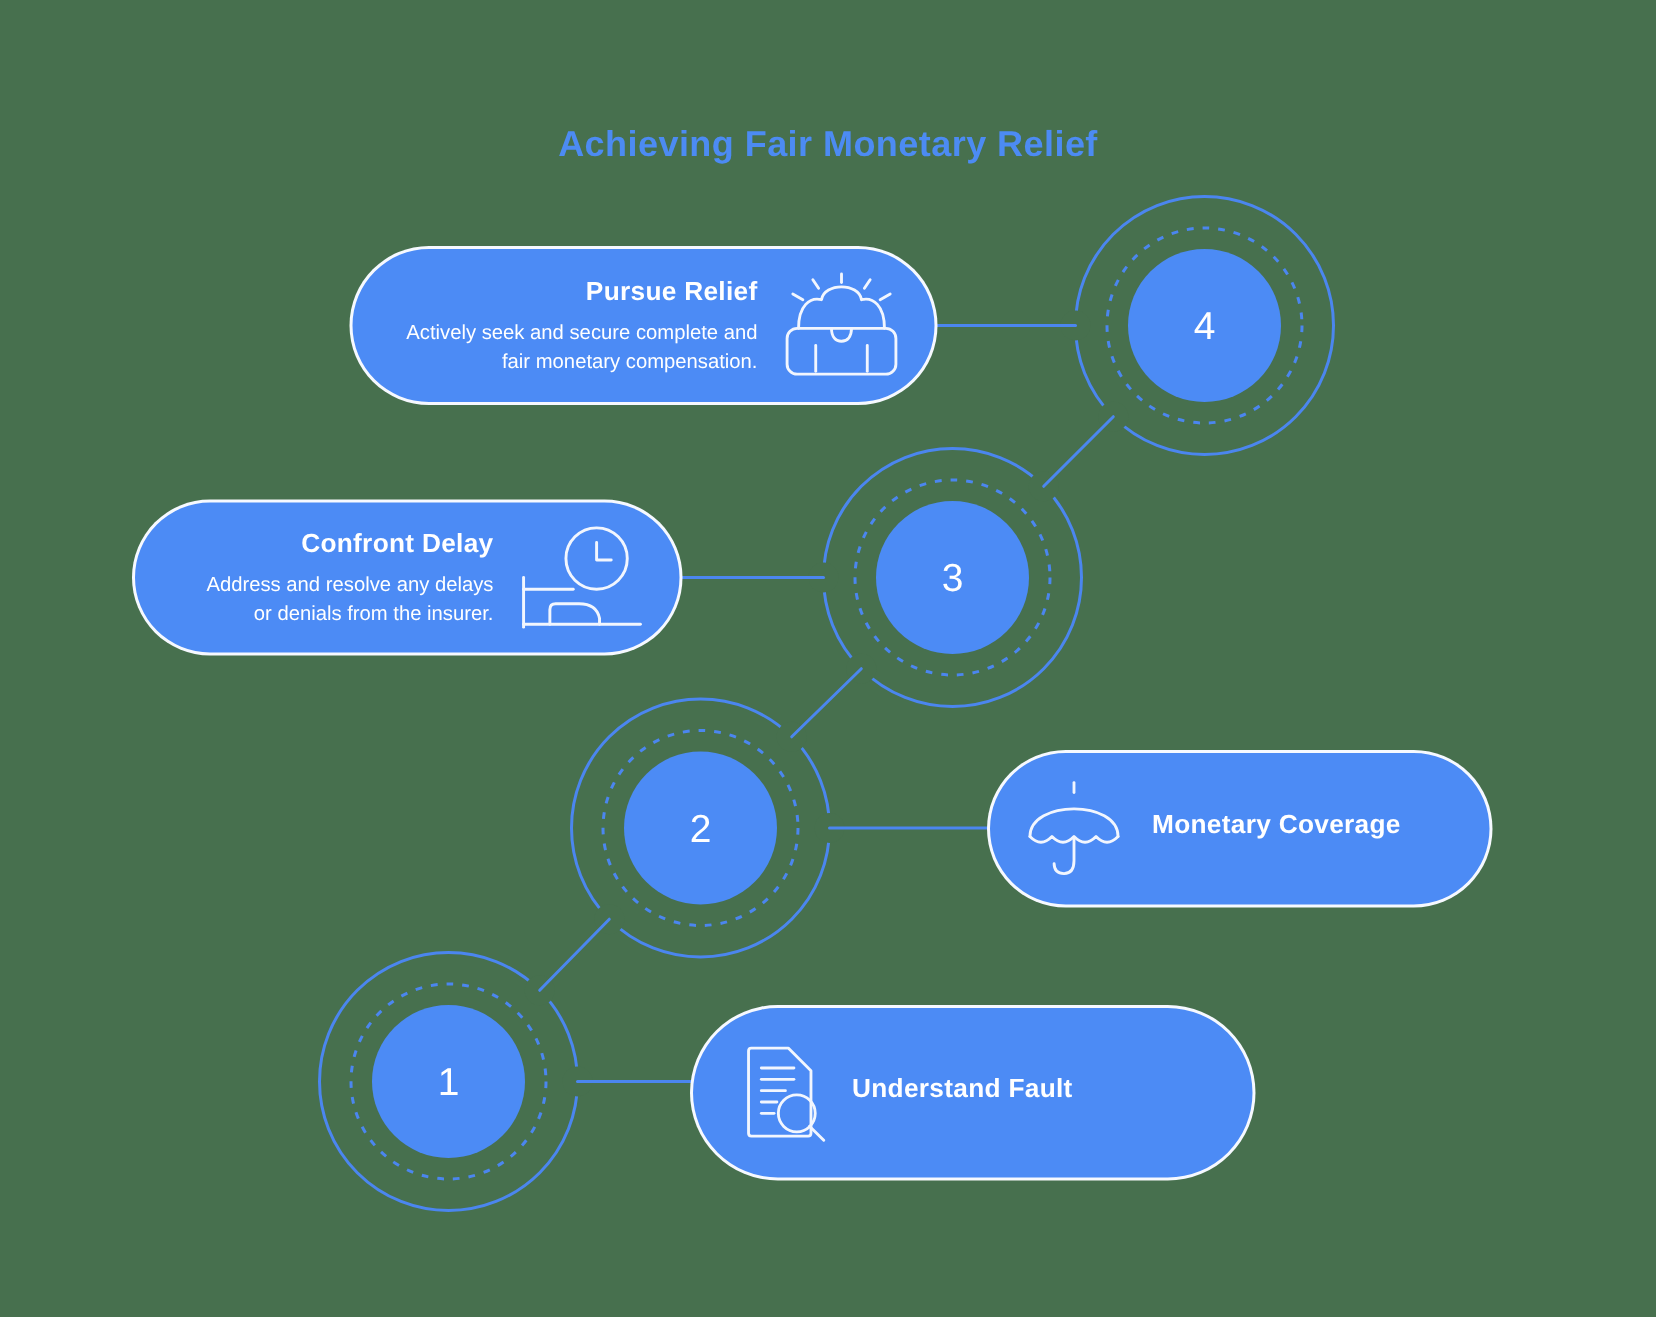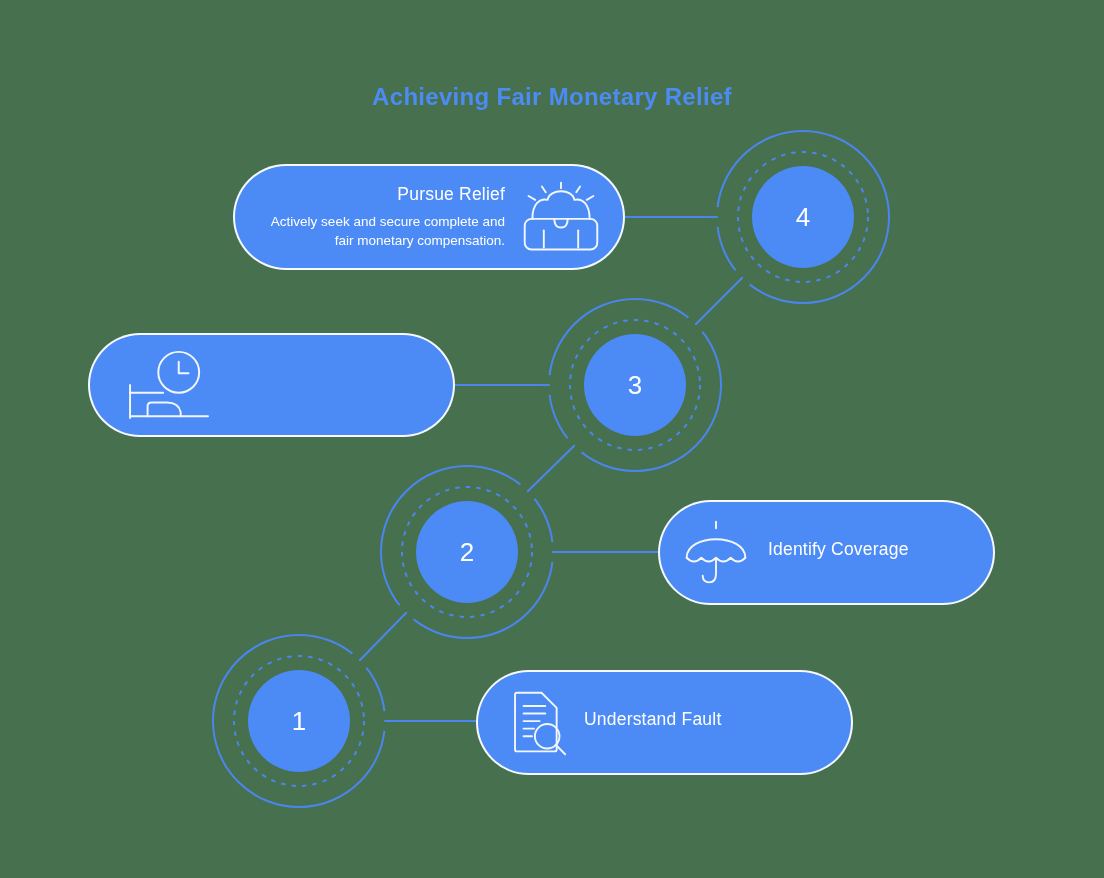--- a/index.html
+++ b/index.html
@@ -30,21 +30,21 @@
   .card{
     position:absolute;background:var(--card-fill);
     border:2px solid rgba(255,255,255,.95);border-radius:60px;
     display:flex;align-items:center;color:var(--card-text);
   }
   .card.icon-right{padding:8px 20px 8px 34px;gap:14px;}
   .card.icon-left{padding:8px 24px 8px 20px;gap:16px;}
   .card-text{flex:1;}
   .card.icon-right .card-text{text-align:right;}
   .card.icon-left .card-text{text-align:left;}
-  .card-title{font-size:17.5px;font-weight:400;margin-bottom:7px;letter-spacing:.2px;}
+  .card-title{font-size:17.5px;font-weight:700;margin-bottom:7px;letter-spacing:.2px;}
   .card-desc{font-size:13.5px;line-height:1.42;}
   .card-icon{flex:0 0 auto;display:flex;align-items:center;justify-content:center;}
   .icon-stroke{fill:none;stroke:#ffffff;stroke-width:2;stroke-linecap:round;stroke-linejoin:round;opacity:.93;}
 </style>
 </head>
 <body>
 
 <div class="canvas">
 
   <div class="page-title">Achieving Fair Monetary Relief</div>
@@ -107,20 +107,24 @@
         <path d="M14,40 C14,24 22,18 30,20 C32,8 56,8 58,20 C66,18 74,24 74,40"></path>
         <rect x="6" y="40" width="76" height="32" rx="7"></rect>
         <path d="M37,40 c0,6 3,9 7,9 c4,0 7,-3 7,-9"></path>
         <path d="M26,52 V70"></path>
         <path d="M62,52 V70"></path>
       </svg>
     </div>
   </div>
 
   <div class="card icon-right" style="left:88px;top:333px;width:367px;height:104px;">
+    <div class="card-text">
+      <div class="card-title">Confront Delay</div>
+      <div class="card-desc">Address and resolve any delays or denials from the insurer.</div>
+    </div>
     <div class="card-icon">
       <svg class="icon-stroke" width="90" height="74" viewBox="0 0 92 76">
         <circle cx="56" cy="25" r="21"></circle>
         <path d="M56,14 V26 H66"></path>
         <path d="M6,38 V72"></path>
         <path d="M6,46 H40"></path>
         <path d="M24,70 V60 Q24,56 28,56 H44 Q56,56 58,66 V70"></path>
         <path d="M6,70 H86"></path>
       </svg>
     </div>
@@ -129,25 +133,25 @@
   <div class="card icon-left" style="left:658px;top:500px;width:337px;height:105px;">
     <div class="card-icon">
       <svg class="icon-stroke" width="72" height="74" viewBox="0 0 76 78">
         <path d="M38,6 V13"></path>
         <path d="M7,44 C7,18 69,18 69,44"></path>
         <path d="M7,44 Q14.75,52 22.5,44 Q30.25,52 38,44 Q45.75,52 53.5,44 Q61.25,52 69,44"></path>
         <path d="M38,46 V61 Q38,70 31,70 Q24,70 24,63"></path>
       </svg>
     </div>
     <div class="card-text">
-      <div class="card-title">Identify Coverage</div>
+      <div class="card-title">Monetary Coverage</div>
     </div>
   </div>
 
-  <div class="card icon-left" style="left:476px;top:670px;width:377px;height:105px;align-items:center;">
+  <div class="card icon-left" style="left:460px;top:670px;width:377px;height:117px;align-items:center;">
     <div class="card-icon">
       <svg class="icon-stroke" width="70" height="72" viewBox="0 0 74 76">
         <path d="M46,6 L62,22 V66 Q62,68 60,68 H20 Q18,68 18,66 V8 Q18,6 20,6 Z"></path>
         <path d="M27,20 H50"></path>
         <path d="M27,28 H50"></path>
         <path d="M27,36 H44"></path>
         <path d="M27,44 H38"></path>
         <path d="M27,52 H36"></path>
         <circle cx="52" cy="52" r="13"></circle>
         <path d="M61,61 L71,71"></path>

